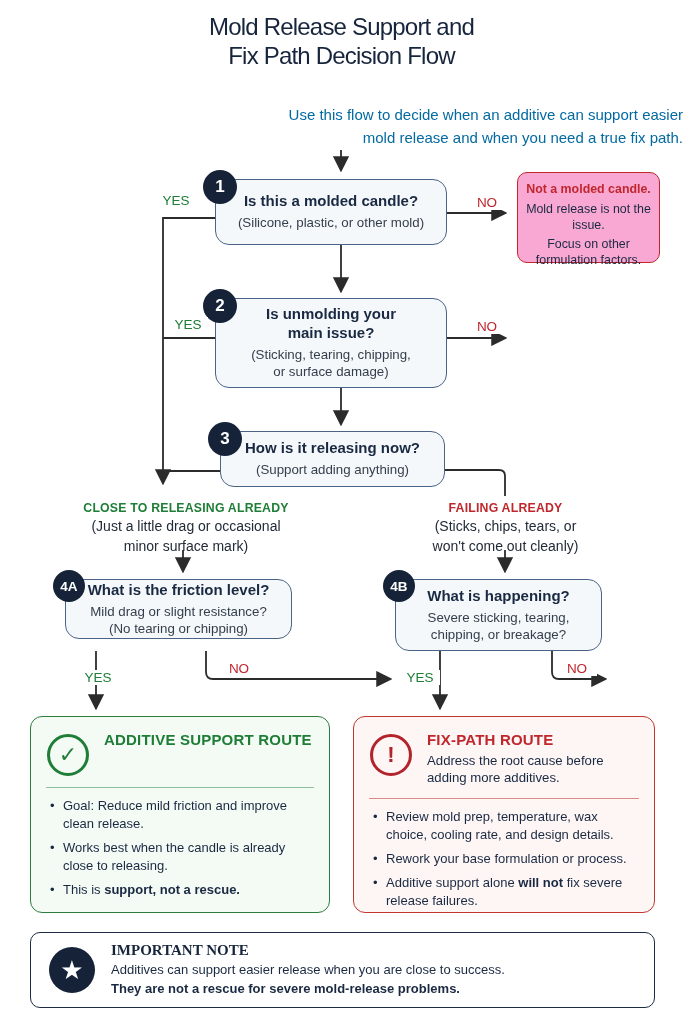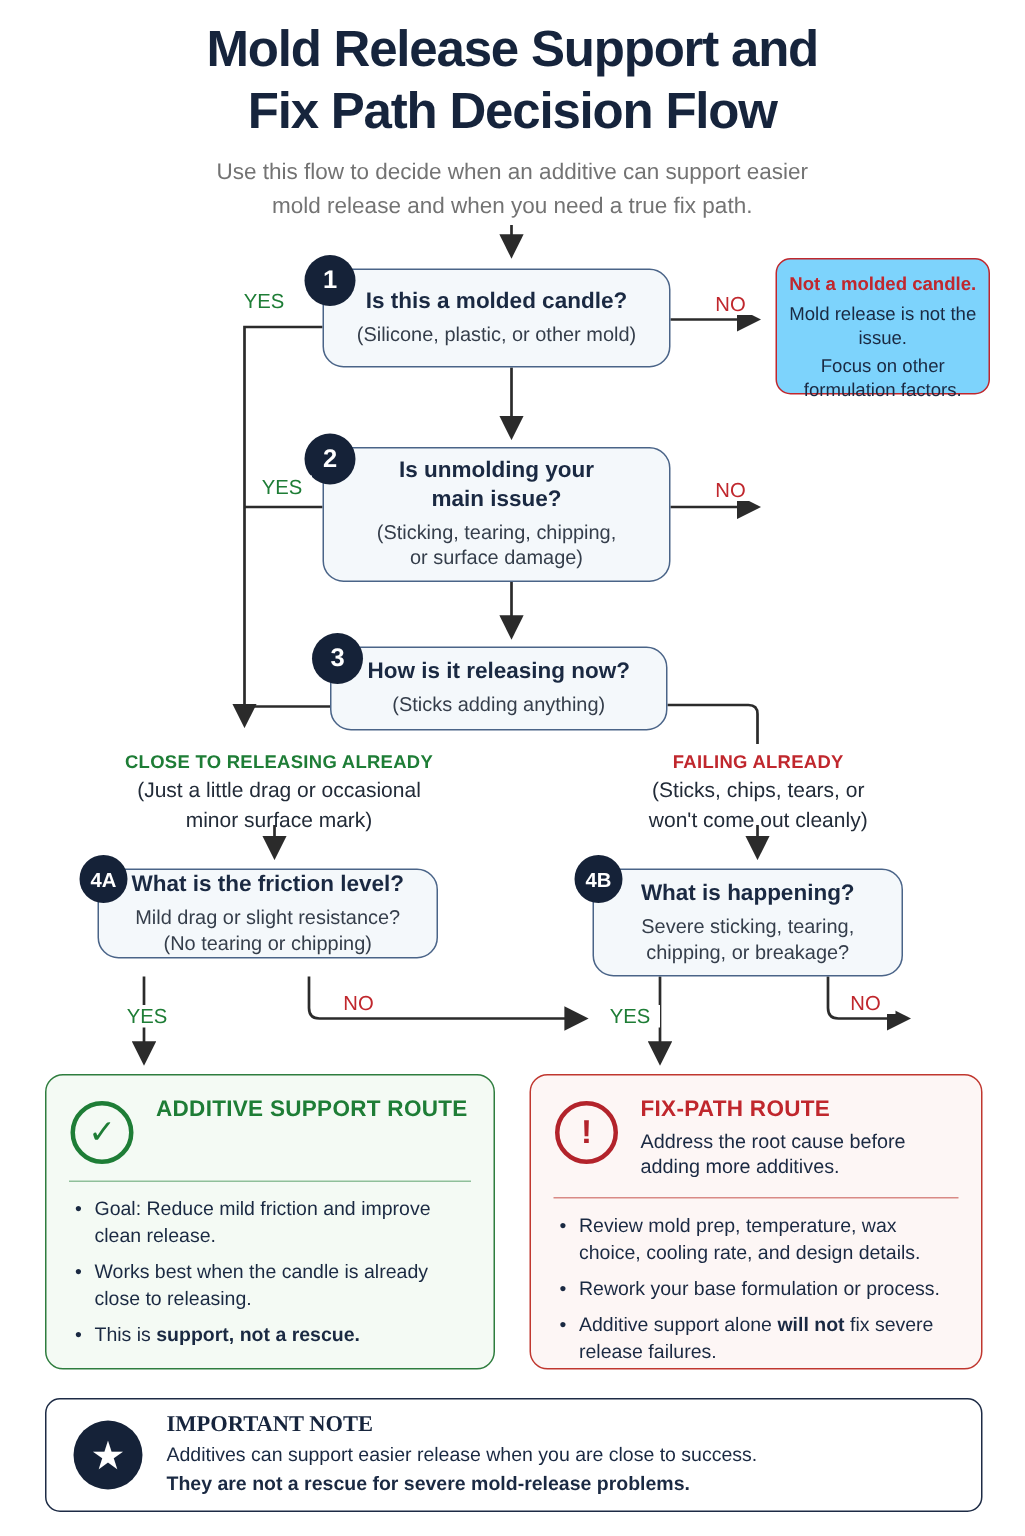--- a/index.html
+++ b/index.html
@@ -1,33 +1,33 @@
 <!DOCTYPE html>
 <html><head>
 <meta charset="utf-8">
 <style>
   html,body{margin:0;padding:0;background:#ffffff;}
   #canvas{position:relative;width:683px;height:1024px;background:#ffffff;overflow:hidden;
           font-family:"Liberation Sans","DejaVu Sans",sans-serif;color:#16243c;}
   .abs{position:absolute;}
   
-  .title{left:0;top:13px;width:683px;text-align:center;font-size:34px;font-weight:bold;
+  .title{left:0;top:13px;width:683px;text-align:center;font-size:24px;font-weight:normal;
          letter-spacing:-0.8px;line-height:1.2;color:#16243c;}
-  .subtitle{left:0;top:103px;width:683px;text-align:center;font-size:15px;color:#737373;line-height:1.55;}
+  .subtitle{left:0;top:103px;width:683px;text-align:right;font-size:15px;color:#0369a1;line-height:1.55;}
   
   .node{background:#f4f8fb;border:1.6px solid #4a6488;border-radius:14px;display:flex;
         flex-direction:column;align-items:center;justify-content:center;text-align:center;padding:4px 8px;box-sizing:border-box;}
   .node-title{font-weight:bold;font-size:15px;color:#1a2942;line-height:1.25;}
   .node-sub{font-size:13.3px;color:#353e4b;line-height:1.3;margin-top:3px;}
   .badge{position:absolute;left:-13px;top:-10px;background:#152238;color:#ffffff;border-radius:50%;
          display:flex;align-items:center;justify-content:center;font-weight:bold;}
   .badge-lg{width:34px;height:34px;font-size:17px;}
   .badge-sm{width:32px;height:32px;font-size:13.5px;}
   
-  .infobox{border:1.6px solid #c0272d;background:#7dd3fc;border-radius:10px;text-align:center;
+  .infobox{border:1.6px solid #c0272d;background:#f9a8d4;border-radius:10px;text-align:center;
            padding:8px 5px;font-size:12.4px;color:#1a2942;line-height:1.33;box-sizing:border-box;}
   .ib-title{color:#c0272d;font-weight:bold;margin-bottom:3px;}
   .infobox p{margin:0 0 2px 0;}
   
   .lbl{font-weight:normal;font-size:13.5px;text-align:center;width:36px;background:#ffffff;padding:0 2px;}
   .yes{color:#1e7d36;}
   .no{color:#c0272d;}
   
   .branch{text-align:center;}
   .branch-title{font-weight:bold;font-size:12.3px;letter-spacing:0.2px;}
@@ -125,21 +125,21 @@
       <div>or surface damage)</div>
     </div>
   </div>
   <div class="abs lbl yes" style="left:168px;top:317px;">YES</div>
   <div class="abs lbl no" style="left:467px;top:319px;">NO</div>
 
 
   <div class="abs node" style="left:220px;top:431px;width:225px;height:56px;">
     <div class="badge badge-lg">3</div>
     <div class="node-title">How is it releasing now?</div>
-    <div class="node-sub">(Sticks adding anything)</div>
+    <div class="node-sub">(Support adding anything)</div>
   </div>
 
   <div class="abs branch" style="left:61px;top:501px;width:250px;">
     <div class="branch-title yes">CLOSE TO RELEASING ALREADY</div>
     <div class="branch-sub">
       <div>(Just a little drag or occasional</div>
       <div>minor surface mark)</div>
     </div>
   </div>
   <div class="abs branch" style="left:383px;top:501px;width:245px;">

